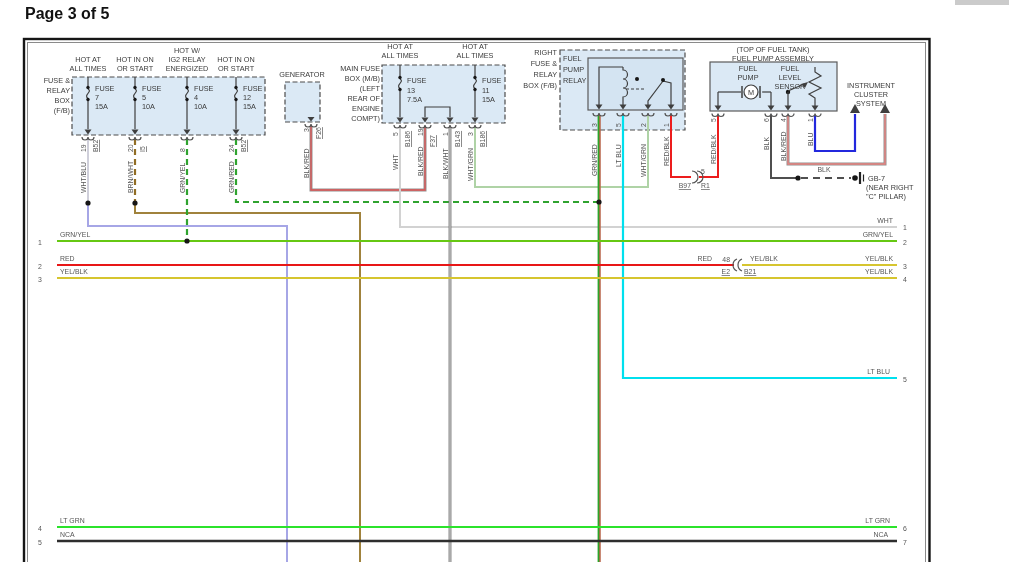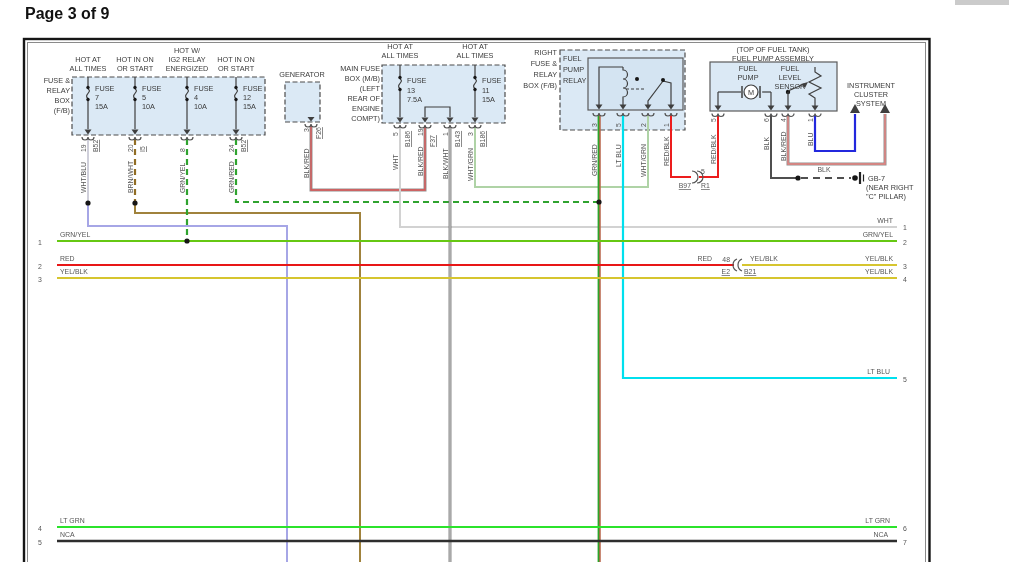--- a/index.html
+++ b/index.html
@@ -11,21 +11,21 @@
   svg text.num{fill:#565656;font-size:6.9px;}
   svg text.u{text-decoration:underline;}
   .thin{stroke:#555;stroke-width:1.2;fill:none;}
   .sym{stroke:#3f3f3f;stroke-width:1.2;fill:none;}
   .arr{fill:#3f3f3f;stroke:none;}
   .dot{fill:#161616;stroke:none;}
 </style>
 </head>
 <body>
 
-<div id="page-title">Page 3 of 9</div>
+<div id="page-title">Page 3 of 5</div>
 
 <svg id="diagram" width="1009" height="562" viewBox="0 0 1009 562" xmlns="http://www.w3.org/2000/svg">
 
   <rect x="955" y="0" width="54" height="5" fill="#cbcbcb"></rect>
 
   <g>
     <rect x="72" y="77" width="193" height="58" stroke-width="1.2" stroke-dasharray="5 2.5" fill="#dbe9f5" stroke="#4d4d4d"></rect>
     <rect x="285" y="82" width="35" height="40" stroke-width="1.2" stroke-dasharray="5 2.5" fill="#dbe9f5" stroke="#4d4d4d"></rect>
     <rect x="382" y="65" width="123" height="58" stroke-width="1.2" stroke-dasharray="5 2.5" fill="#dbe9f5" stroke="#4d4d4d"></rect>
     <rect x="560" y="50" width="125" height="80" stroke-width="1.2" stroke-dasharray="5 2.5" fill="#dbe9f5" stroke="#4d4d4d"></rect>

